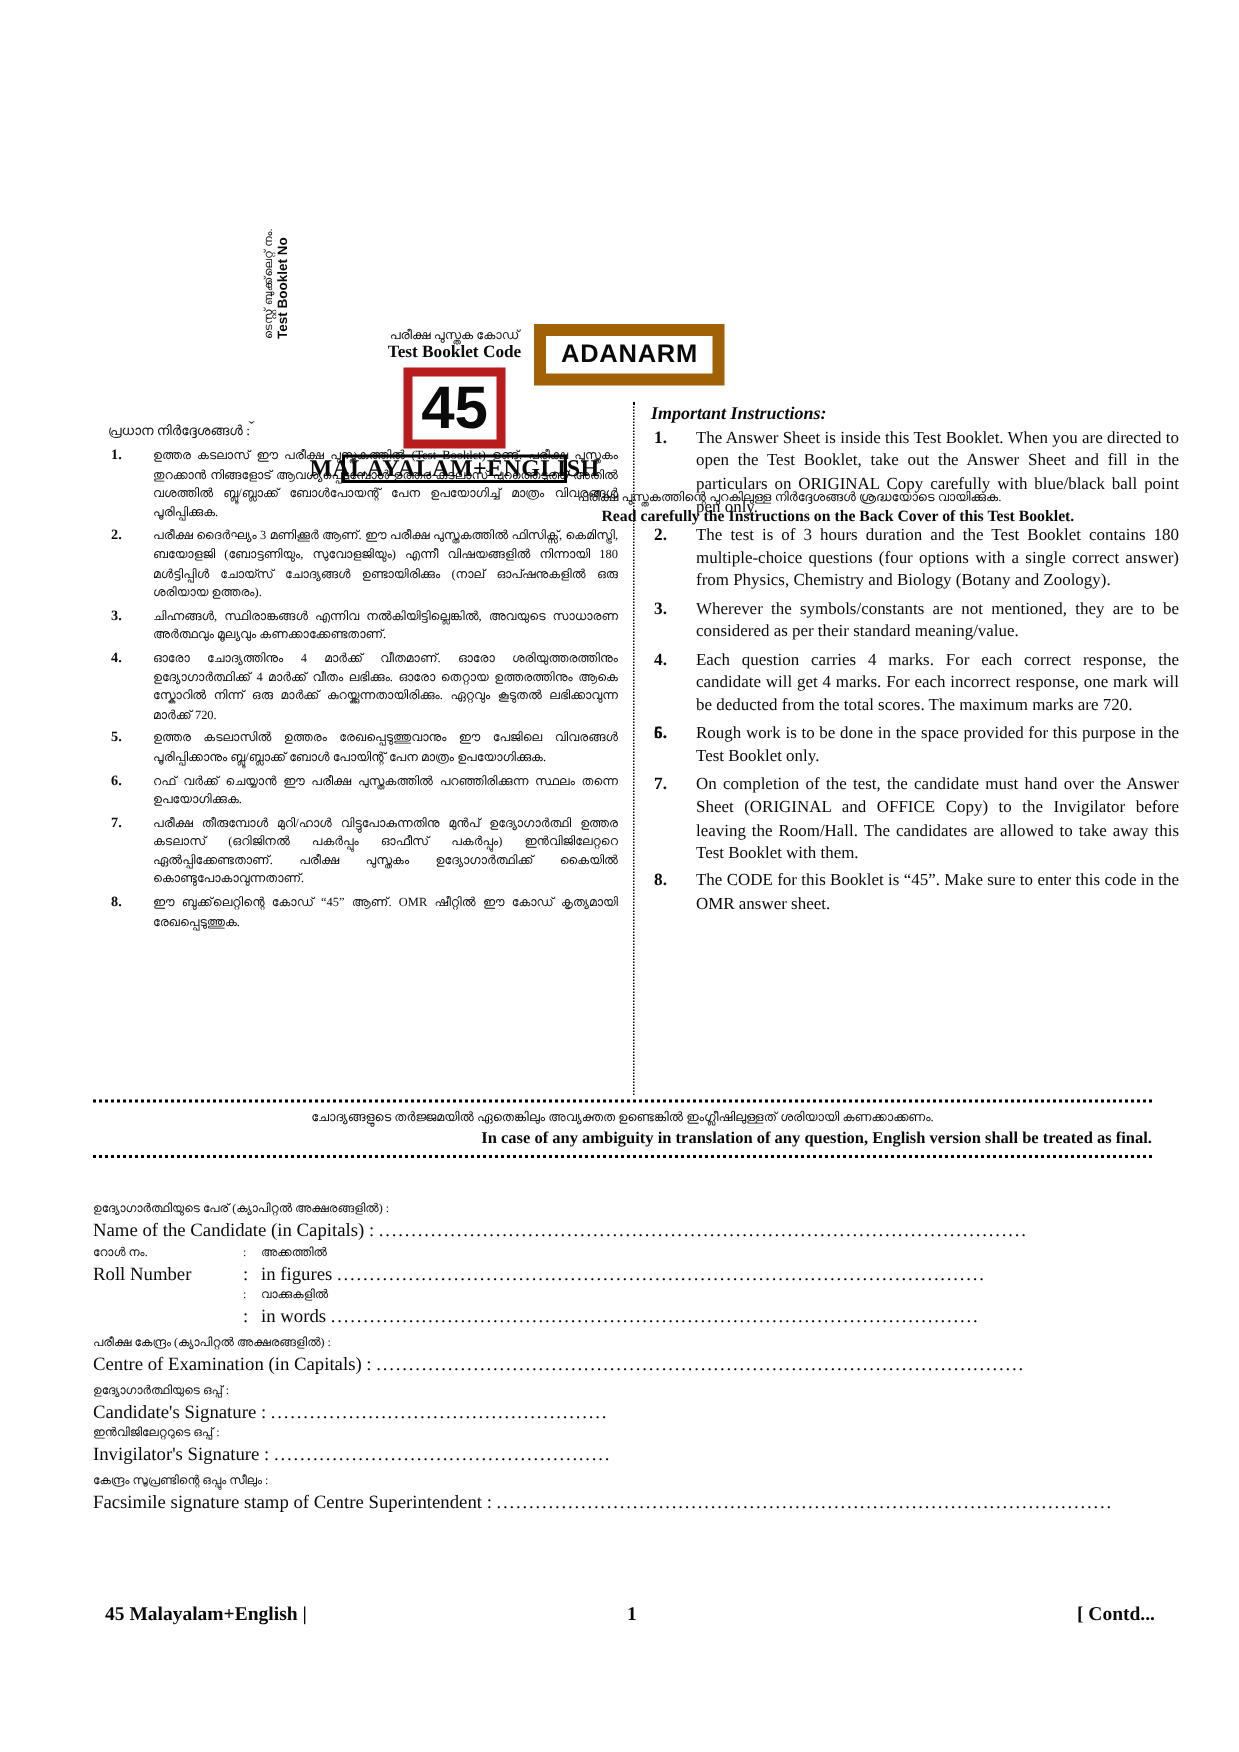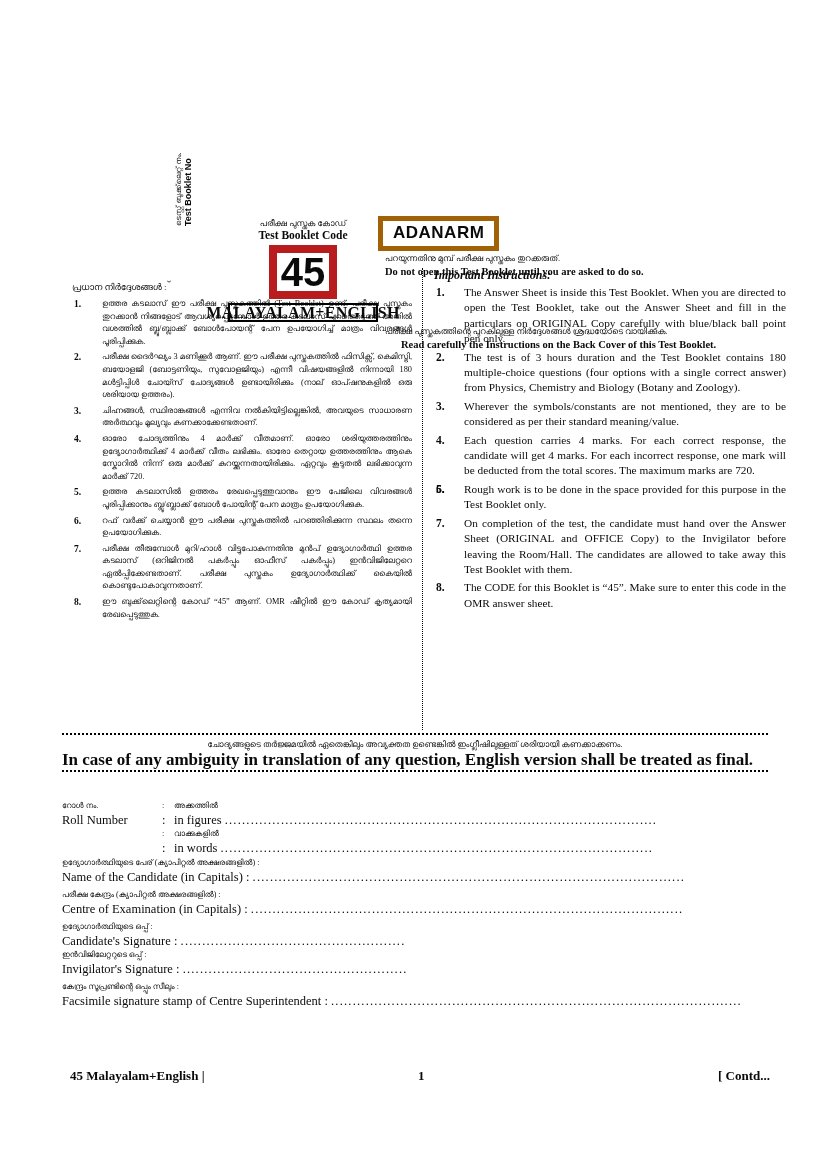--- a/index.html
+++ b/index.html
@@ -32,32 +32,32 @@
   .arrow-mark {
     position:absolute; left:166px; top:176px;
     font-size:10px; transform: rotate(-90deg);
   }
 
   .code-block { position:absolute; left:228px; top:118px; width:150px; text-align:center; }
   .code-label-ml { font-size:8.5px; line-height:11px; }
   .code-label-en { font-family:"Liberation Serif", serif; font-weight:bold; font-size:11.5px; line-height:13px; }
   .code-box {
     width:68px; height:54px; margin:3px auto 0;
-    border:8px solid #b91c1c; display:flex; align-items:center; justify-content:center;
+    border:6px solid #b91c1c; display:flex; align-items:center; justify-content:center;
     font-family:"Liberation Sans", sans-serif; font-weight:bold; font-size:40px; line-height:1;
   }
   .lang-box {
     margin:4px auto 0; width:150px; height:19px;
     border:2px solid #000; display:flex; align-items:center; justify-content:center;
     font-family:"Liberation Serif", serif; font-weight:bold; font-size:16px; letter-spacing:.3px;
   }
 
   .adanarm-box {
-    position:absolute; left:378px; top:116px;
-    border:5px solid #a16207; padding:2px 10px 3px;
+    position:absolute; left:356px; top:116px;
+    border:8px solid #a16207; padding:2px 10px 3px;
     font-family:"Liberation Sans", sans-serif; font-weight:bold; font-size:17px; letter-spacing:.5px;
   }
 
   .donotopen { position:absolute; left:385px; top:152px; width:400px; }
   .donotopen .ml { font-size:8.5px; line-height:13px; }
   .donotopen .en { font-weight:bold; font-size:10.5px; line-height:14px; }
   .readcarefully { position:absolute; left:385px; top:205px; width:415px; }
   .readcarefully .ml { font-size:8.5px; line-height:13px;margin-top:20px; }
   .readcarefully .en { font-weight:bold; font-size:10.5px; line-height:14px;margin-left:16px; }
 
@@ -81,21 +81,21 @@
 
   .col-ml ol.instr > li { font-size:8.3px; line-height:12.6px; text-align:justify; }
   .col-ml ol.instr > li .num { font-size:9.5px; }
   .col-en ol.instr > li { font-size:11.3px; line-height:15.4px; text-align:justify; }
   .col-en ol.instr > li .num { font-size:11.5px; }
 
   
   .ambiguity { position:absolute; left:62px; top:733px; width:706px; }
   .dline { border-top:2px dotted #000; height:0; }
   .ambiguity .ml { text-align:center; font-size:8.5px; line-height:14px; padding-top:2px;}
-  .ambiguity .en { text-align:left; font-weight:bold; font-size:17px; line-height:17px; padding-bottom:2px; }
+  .ambiguity .en { text-align:right; font-weight:bold; font-size:11px; line-height:17px; padding-bottom:2px; }
 
   
   .form { position:absolute; left:62px; top:800px; width:706px; }
   .f-ml { font-size:8px; line-height:12px; }
   .f-en { font-size:12.5px; line-height:16px; white-space:nowrap; overflow:hidden; }
   .dots { letter-spacing:1.2px; }
 
   .row { margin-bottom:1px; }
 
   .roll-wrap { display:flex; }
@@ -134,24 +134,20 @@
 
     <div class="code-block">
       <div class="code-label-ml">പരീക്ഷ പുസ്തക കോഡ്</div>
       <div class="code-label-en">Test Booklet Code</div>
       <div class="code-box">45</div>
       <div class="lang-box">MALAYALAM+ENGLISH</div>
     </div>
 
     <div class="adanarm-box">ADANARM</div>
 
-    <div class="donotopen">
-      <div class="ml">പറയുന്നതിനു മുമ്പ് പരീക്ഷ പുസ്തകം തുറക്കരുത്.</div>
-      <div class="en">Do not open this Test Booklet until you are asked to do so.</div>
-    </div>
 
     <div class="readcarefully">
       <div class="ml">പരീക്ഷ പുസ്തകത്തിന്റെ പുറകിലുള്ള നിർദ്ദേശങ്ങൾ ശ്രദ്ധയോടെ വായിക്കുക.</div>
       <div class="en">Read carefully the Instructions on the Back Cover of this Test Booklet.</div>
     </div>
   </div>
 
   <div class="cols">
 
     <div class="vdivider"></div>
@@ -187,44 +183,44 @@
 
   <div class="ambiguity">
     <div class="dline"></div>
     <div class="ml">ചോദ്യങ്ങളുടെ തർജ്ജമയിൽ ഏതെങ്കിലും അവ്യക്തത ഉണ്ടെങ്കിൽ ഇംഗ്ലീഷിലുള്ളത് ശരിയായി കണക്കാക്കണം.</div>
     <div class="en">In case of any ambiguity in translation of any question, English version shall be treated as final.</div>
     <div class="dline"></div>
   </div>
 
   <div class="form">
 
-    <div class="row roll-wrap">
-      <div class="roll-right" style="padding-left:0;">
-        <div class="f-ml" style="padding-left:0;">
-          <span style="display:inline-block;width:100px;">റോൾ നം.</span><span class="colon">:</span><span>അക്കത്തിൽ</span>
-        </div>
-        <div class="roll-line">
-          <span style="display:inline-block;width:100px;">Roll Number</span><span class="colon">:</span><span>in figures</span>
-          <span class="dots">....................................................................................................</span>
-        </div>
-        <div class="f-ml">
-          <span style="display:inline-block;width:100px;"></span><span class="colon">:</span><span>വാക്കുകളിൽ</span>
-        </div>
-        <div class="roll-line">
-          <span style="display:inline-block;width:100px;"></span><span class="colon">:</span><span>in words</span>
-          <span class="dots">....................................................................................................</span>
-        </div>
-      </div>
-    </div>
-
     <div class="row">
       <div class="f-ml">ഉദ്യോഗാർത്ഥിയുടെ പേര് (ക്യാപിറ്റൽ അക്ഷരങ്ങളിൽ) :</div>
       <div class="f-en">
         <span>Name of the Candidate (in Capitals) :</span>
         <span class="dots">....................................................................................................</span>
+      </div>
+    </div>
+
+    <div class="row roll-wrap">
+      <div class="roll-right" style="padding-left:0;">
+        <div class="f-ml" style="padding-left:0;">
+          <span style="display:inline-block;width:100px;">റോൾ നം.</span><span class="colon">:</span><span>അക്കത്തിൽ</span>
+        </div>
+        <div class="roll-line">
+          <span style="display:inline-block;width:100px;">Roll Number</span><span class="colon">:</span><span>in figures</span>
+          <span class="dots">....................................................................................................</span>
+        </div>
+        <div class="f-ml">
+          <span style="display:inline-block;width:100px;"></span><span class="colon">:</span><span>വാക്കുകളിൽ</span>
+        </div>
+        <div class="roll-line">
+          <span style="display:inline-block;width:100px;"></span><span class="colon">:</span><span>in words</span>
+          <span class="dots">....................................................................................................</span>
+        </div>
       </div>
     </div>
 
     <div class="row" style="margin-top:4px;">
       <div class="f-ml">പരീക്ഷ കേന്ദ്രം (ക്യാപിറ്റൽ അക്ഷരങ്ങളിൽ) :</div>
       <div class="f-en">
         <span>Centre of Examination (in Capitals) :</span>
         <span class="dots">....................................................................................................</span>
       </div>
     </div>

